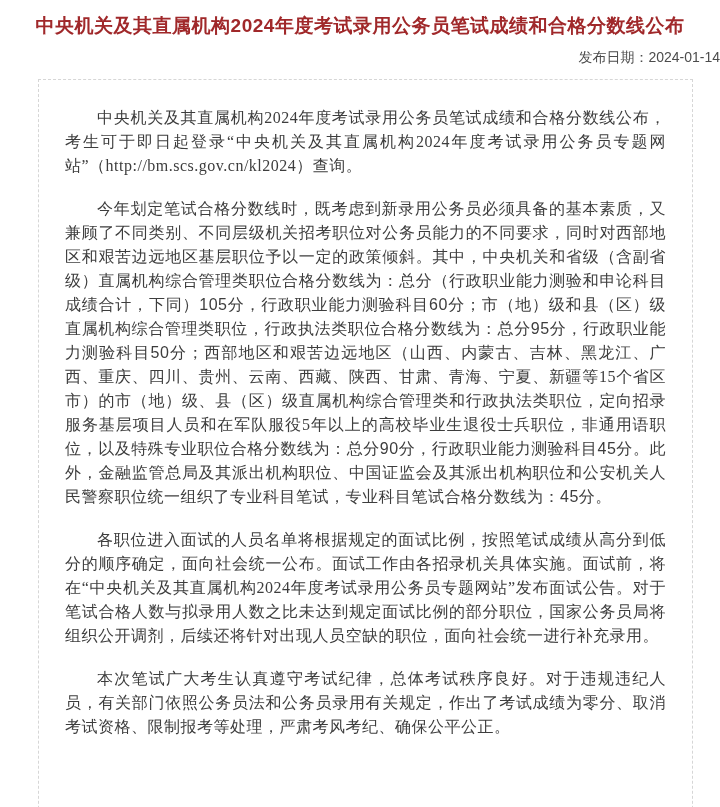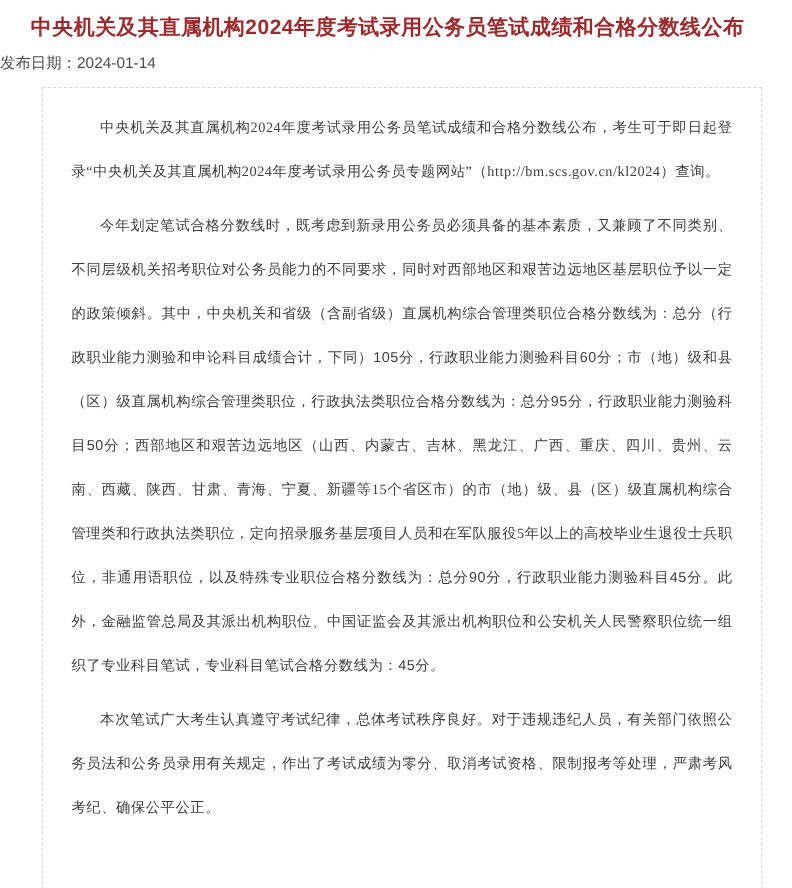--- a/index.html
+++ b/index.html
@@ -7,50 +7,51 @@
     --body-text:#3d3d3d;
     --date-text:#4c4c4c;
     --box-border:#d6d6d6;
   }
   *{margin:0;padding:0;box-sizing:border-box;}
   html,body{width:720px;height:807px;overflow:hidden;background:#ffffff;}
   body{font-family:"Liberation Serif","DejaVu Serif",serif;}
 
   .page-title{
     margin:13px 28px 0;
+    text-align:center;
     font-family:"Liberation Sans","DejaVu Sans",sans-serif;
     font-weight:700;
     font-size:19px;
     line-height:26px;
     color:var(--title-red);
     letter-spacing:0.5px;
     white-space:nowrap;
   }
   .date-line{
     margin-top:9px;
-    text-align:left;
+    text-align:right;
     font-family:"Liberation Sans","DejaVu Sans",sans-serif;
     font-size:14px;
     line-height:18px;
     color:var(--date-text);
   }
   .content-box{
     margin:13px 27px 0 38px;
     width:655px;
     height:790px;            
     border:1px dashed var(--box-border);
     padding:7px 26px 20px 26px;
     background:#ffffff;
   }
   .article p{
-    margin:9px 0;
+    margin:19px 0;
     text-indent:2em;
     text-align:justify;
-    font-size:13px;
-    line-height:40px;
+    font-size:16px;
+    line-height:24px;
     letter-spacing:0.5px;
     color:var(--body-text);
   }
   .article p span.em{
     font-weight:400;
     font-family:"Liberation Sans","DejaVu Sans",sans-serif;
   }
 </style>
 </head>
 <body>
@@ -60,17 +61,18 @@
   <h1 class="page-title">中央机关及其直属机构2024年度考试录用公务员笔试成绩和合格分数线公布</h1>
 
   <div class="date-line">
     <span>发布日期：</span><span>2024-01-14</span>
   </div>
 
   <div class="content-box">
     <div class="article" id="article-body">
         <p><span>中央机关及其直属机构2024年度考试录用公务员笔试成绩和合格分数线公布，考生可于即日起登录“中央机关及其直属机构2024年度考试录用公务员专题网站”（http://bm.scs.gov.cn/kl2024）查询。</span></p>
         <p><span>今年划定笔试合格分数线时，既考虑到新录用公务员必须具备的基本素质，又兼顾了不同类别、不同层级机关招考职位对公务员能力的不同要求，同时对西部地区和艰苦边远地区基层职位予以一定的政策倾斜。其中，中央机关和省级（含副省级）直属机构综合管理类职位合格分数线为：总分（行政职业能力测验和申论科目成绩合计，下同）</span><span class="em">105分，行政职业能力测验科目60分</span><span>；市（地）级和县（区）级直属机构综合管理类职位，行政执法类职位合格分数线为：</span><span class="em">总分95分，行政职业能力测验科目50分</span><span>；西部地区和艰苦边远地区（山西、内蒙古、吉林、黑龙江、广西、重庆、四川、贵州、云南、西藏、陕西、甘肃、青海、宁夏、新疆等15个省区市）的市（地）级、县（区）级直属机构综合管理类和行政执法类职位，定向招录服务基层项目人员和在军队服役5年以上的高校毕业生退役士兵职位，非通用语职位，以及特殊专业职位合格分数线为：</span><span class="em">总分90分，行政职业能力测验科目45分</span><span>。此外，金融监管总局及其派出机构职位、中国证监会及其派出机构职位和公安机关人民警察职位统一组织了专业科目笔试，专业科目笔试合格分数线为：</span><span class="em">45分</span><span>。</span></p>
+        <p><span>各职位进入面试的人员名单将根据规定的面试比例，按照笔试成绩从高分到低分的顺序确定，面向社会统一公布。面试工作由各招录机关具体实施。面试前，将在“中央机关及其直属机构2024年度考试录用公务员专题网站”发布面试公告。对于笔试合格人数与拟录用人数之比未达到规定面试比例的部分职位，国家公务员局将组织公开调剂，后续还将针对出现人员空缺的职位，面向社会统一进行补充录用。</span></p>
         <p><span>本次笔试广大考生认真遵守考试纪律，总体考试秩序良好。对于违规违纪人员，有关部门依照公务员法和公务员录用有关规定，作出了考试成绩为零分、取消考试资格、限制报考等处理，严肃考风考纪、确保公平公正。</span></p>
       </div>
   </div>
 
 </div>
 
 </body></html>

